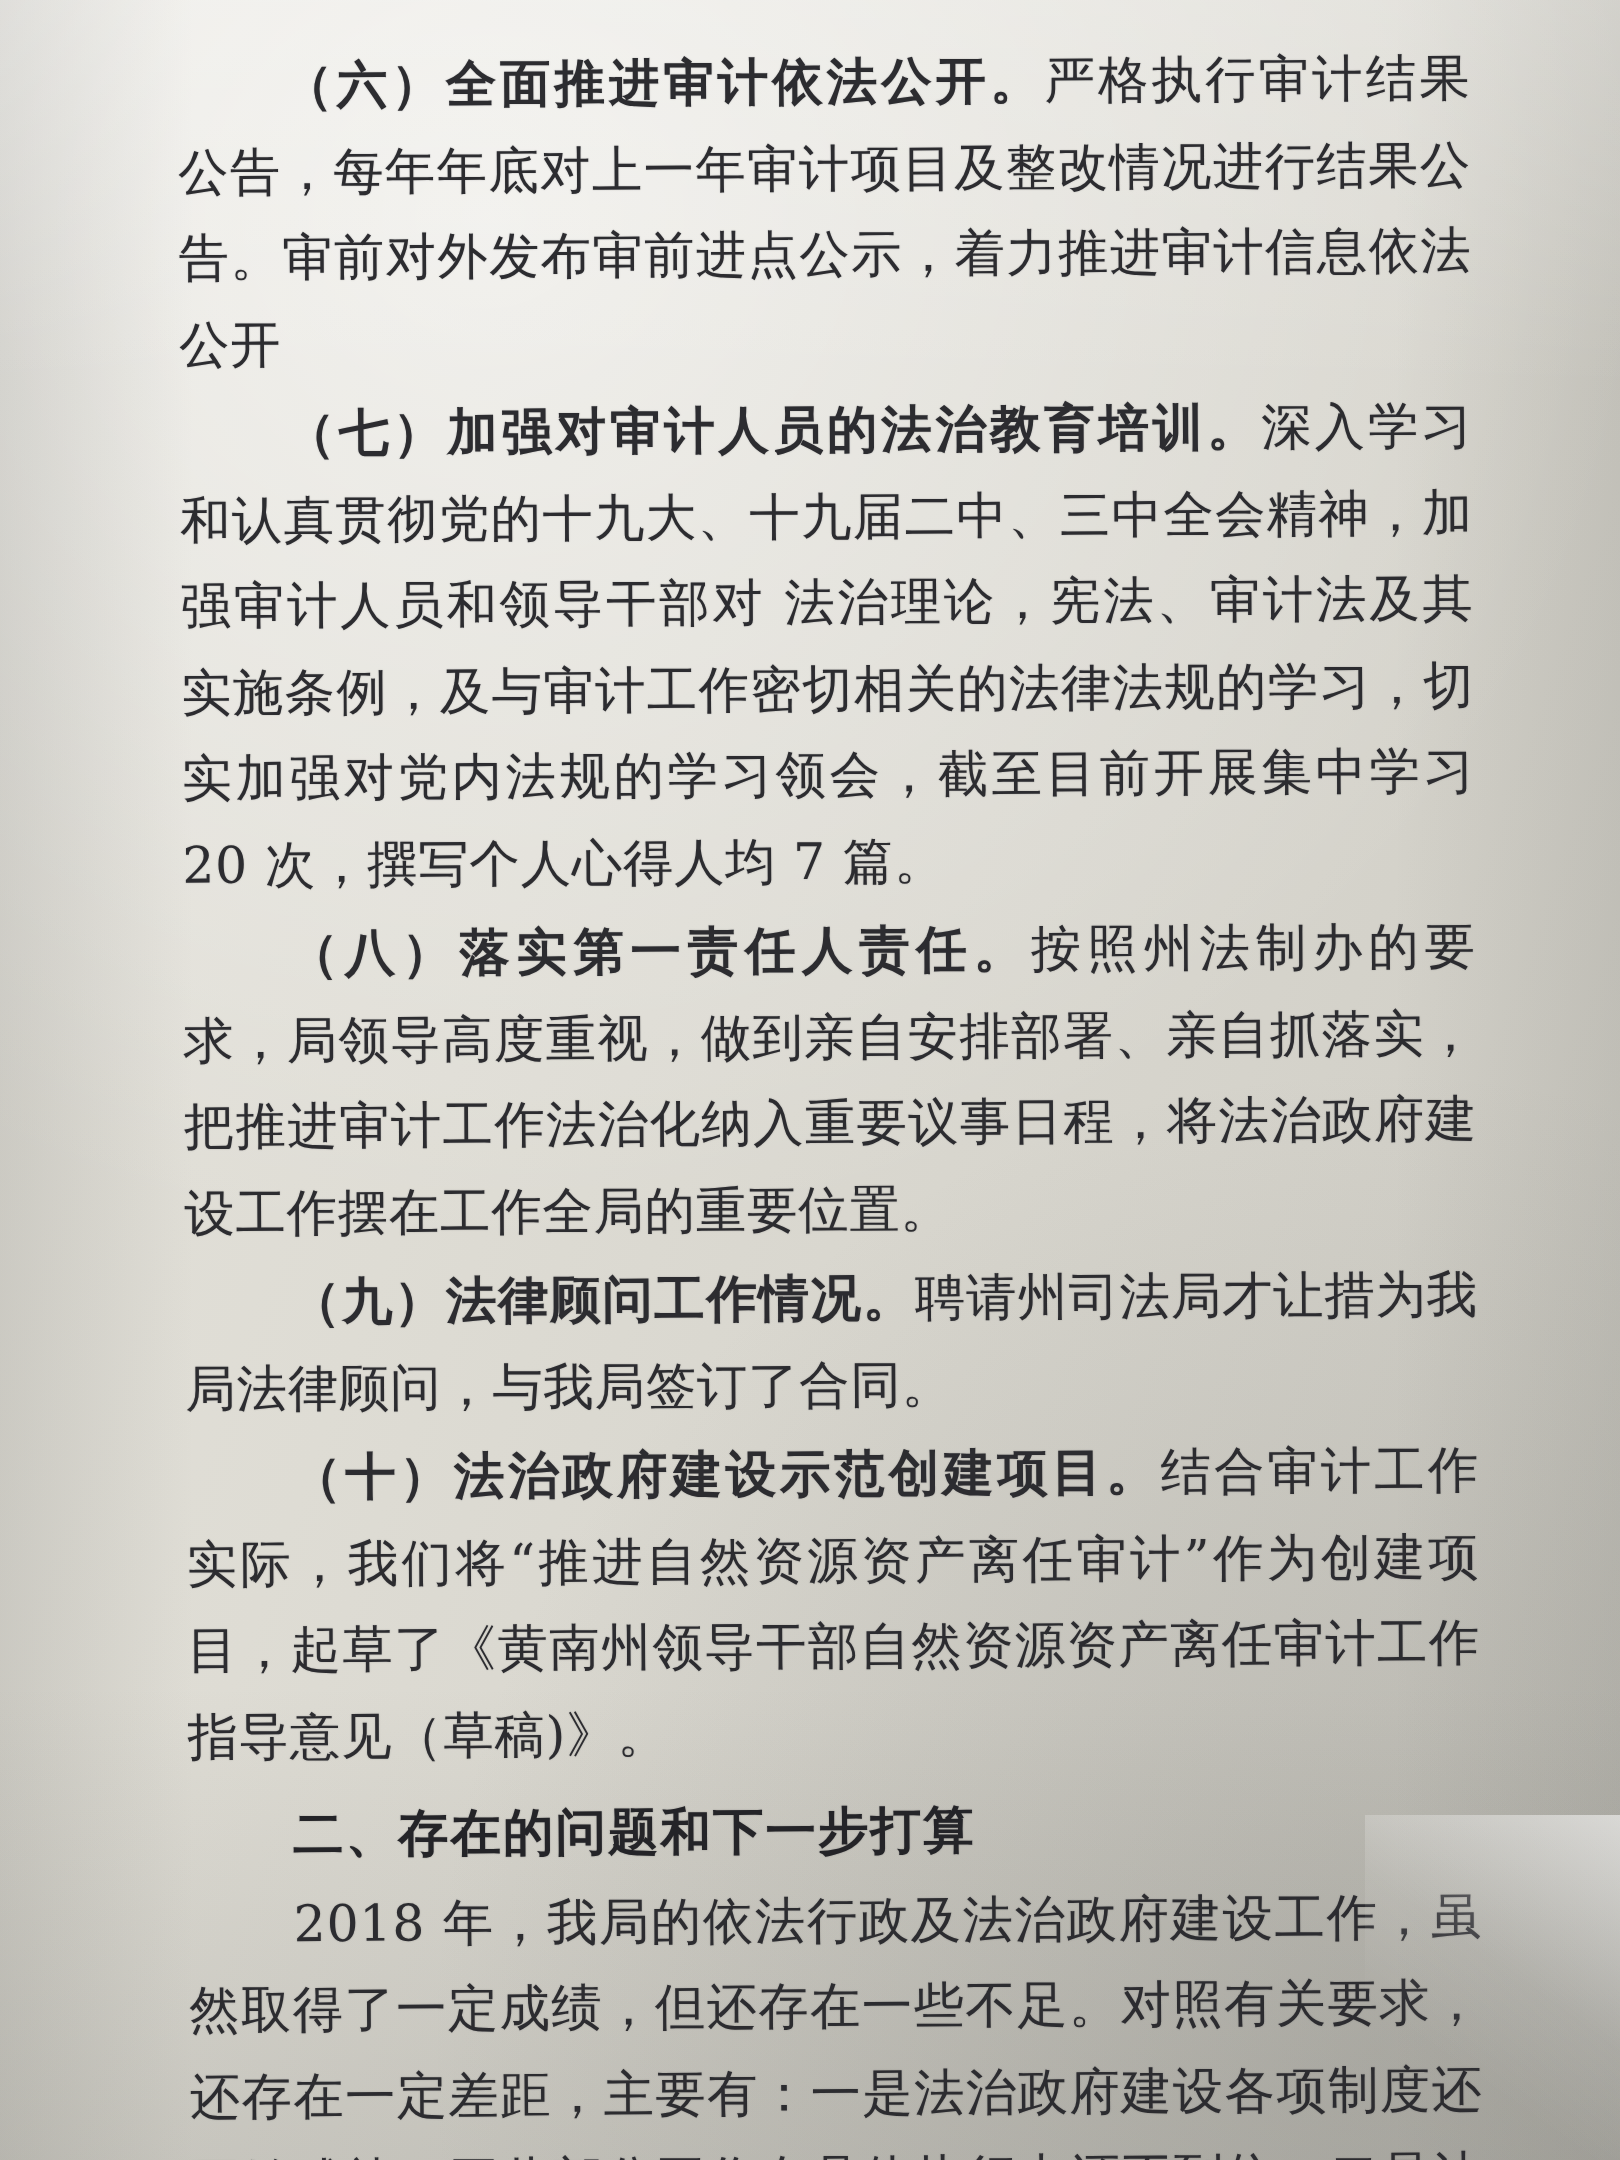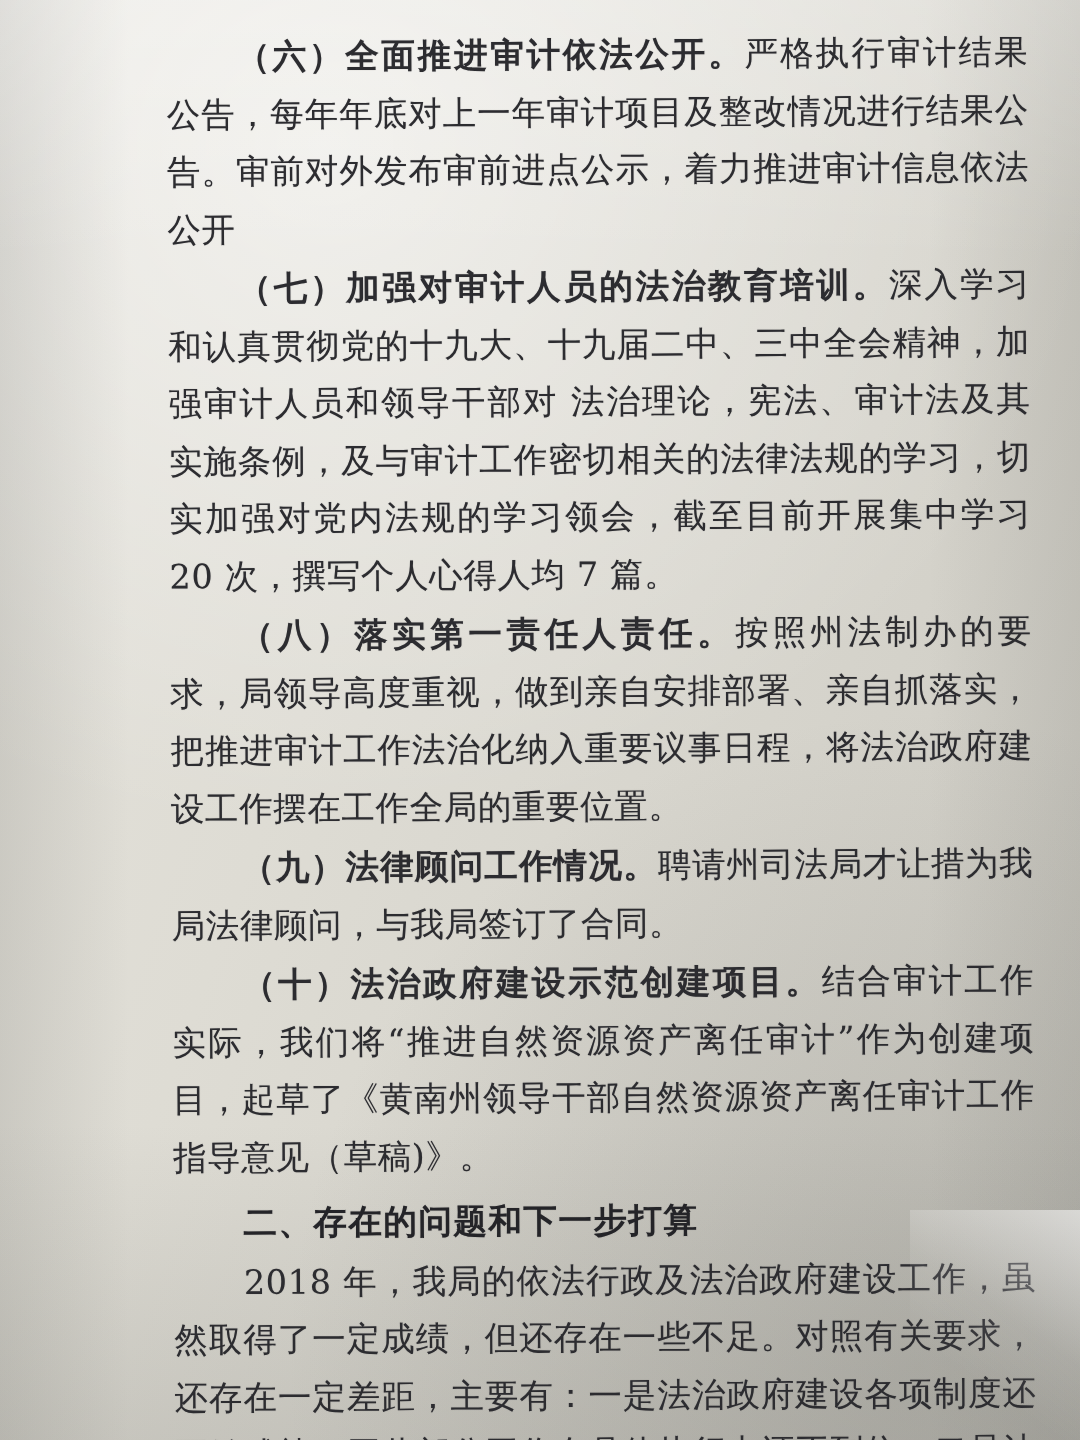--- a/index.html
+++ b/index.html
@@ -17,21 +17,20 @@
   
   #page {
     position: relative;
     width: 1080px;
     height: 1440px;
     background:
       radial-gradient(ellipse 120% 80% at 30% 10%, rgba(255,255,255,0.55), rgba(255,255,255,0) 60%),
       radial-gradient(ellipse 90% 70% at 85% 95%, rgba(120,120,115,0.30), rgba(255,255,255,0) 65%),
       linear-gradient(110deg, #e5e3dc 0%, #dedcd4 35%, #d5d3cb 68%, #cbc9c1 100%);
     box-sizing: border-box;
-    padding-left: 48px;
   }
   
   #page::before {
     content: "";
     position: absolute;
     inset: 0;
     background:
       linear-gradient(180deg, rgba(255,255,255,0.25) 0%, rgba(255,255,255,0) 18%),
       linear-gradient(0deg, rgba(100,100,95,0.18) 0%, rgba(255,255,255,0) 22%),
       linear-gradient(90deg, rgba(90,90,85,0.16) 0%, rgba(255,255,255,0) 12%),

